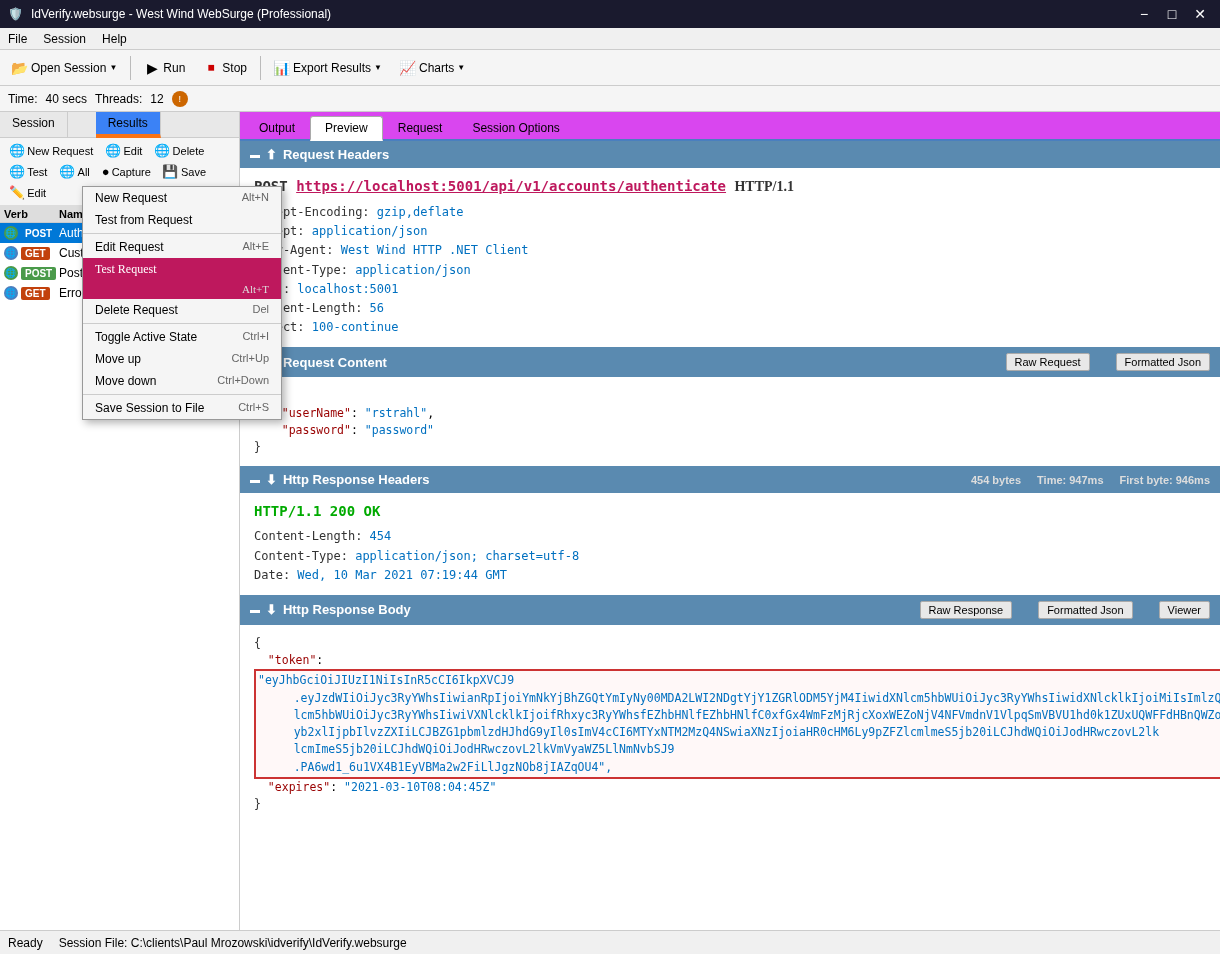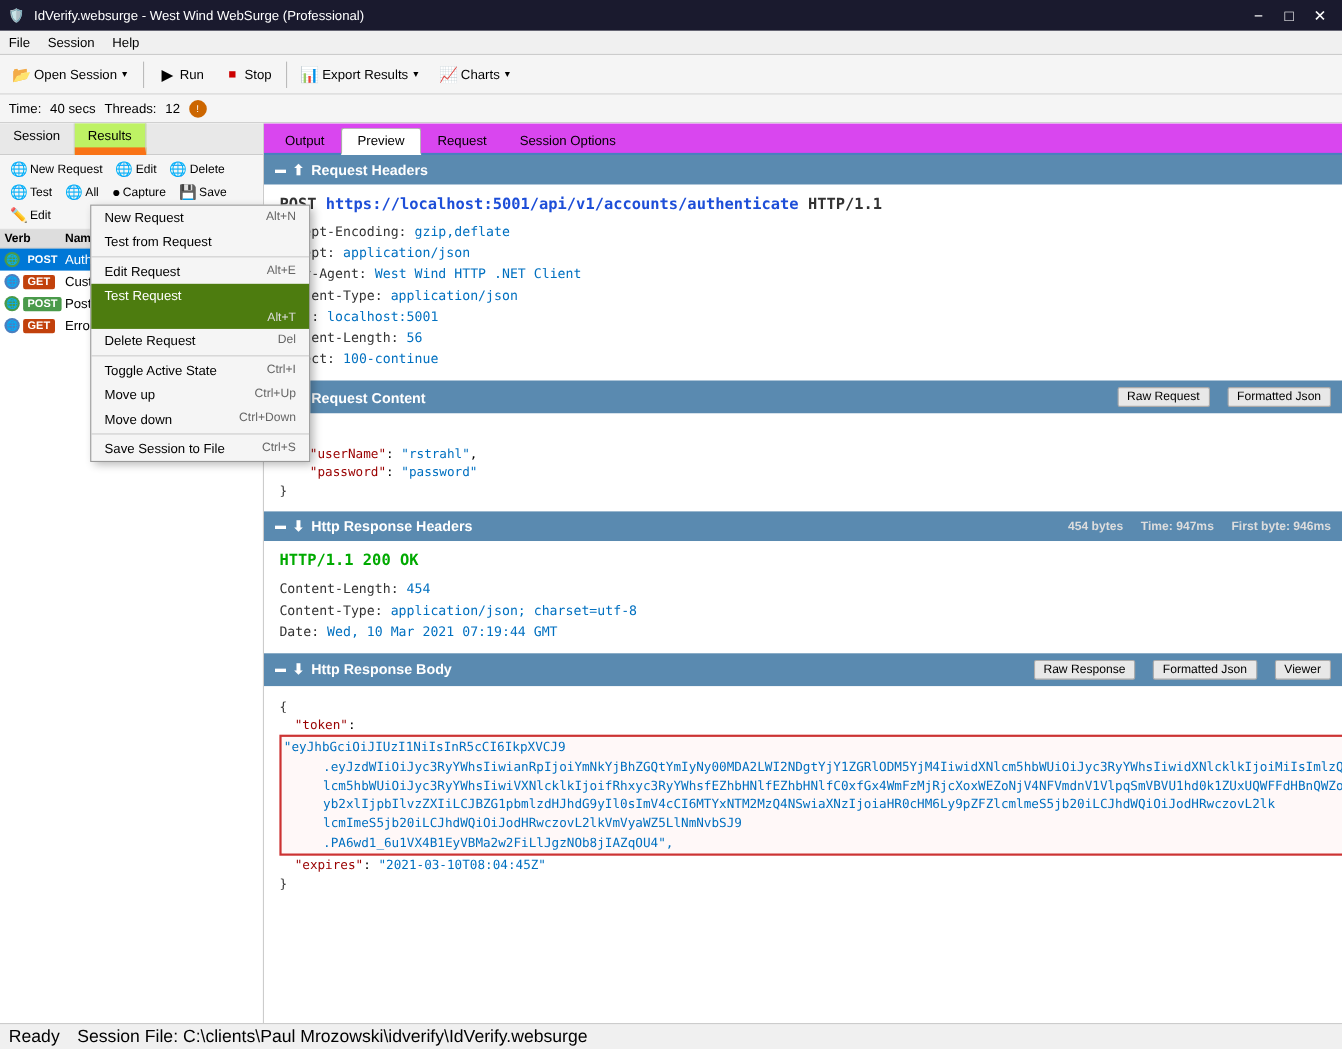--- a/index.html
+++ b/index.html
@@ -100,21 +100,21 @@
       display: flex;
       background: #e8e8e8;
       border-bottom: 1px solid #ccc;
     }
     .tab {
       padding: 4px 12px;
       cursor: pointer;
       font-size: 12px;
       border-right: 1px solid #ccc;
     }
-    .tab.active { background: #bef264; border-bottom: 7px solid #f97316; margin-bottom: -1px; }
+    .tab.active { background: #3b82f6; border-bottom: 4px solid #f97316; margin-bottom: -1px; margin-left: 28px; }
 
     
     #left-toolbar {
       display: flex;
       align-items: center;
       gap: 2px;
       padding: 3px 4px;
       background: #f5f5f5;
       border-bottom: 1px solid #ddd;
       flex-wrap: wrap;
@@ -164,21 +164,21 @@
       left: 82px;
       top: 186px;
       font-size: 12px;
     }
     .cm-item {
       display: flex;
       justify-content: space-between;
       padding: 4px 12px;
       cursor: pointer;
     }
-    .cm-item.active { background: #4d7c0f; color: #fff; }
+    .cm-item.active { background: #be185d; color: #fff; font-family: Liberation Serif, serif; }
     .cm-divider { border-top: 1px solid #ccc; margin: 2px 0; }
     .cm-shortcut { color: #666; font-size: 11px; }
     .cm-item.active .cm-shortcut { color: #ddd; margin-top: 21px; }
 
     
     #right-panel {
       flex: 1;
       background: #fff;
       display: flex;
       flex-direction: column;
@@ -221,32 +221,32 @@
     }
     .section-header .collapse-icon { font-size: 10px; }
     .section-header .spacer { flex: 1; }
     .section-btn {
       background: #e8e8e8;
       border: 1px solid #aaa;
       padding: 2px 8px;
       cursor: pointer;
       font-size: 11px;
       border-radius: 2px;
-      margin-left: 10px;
+      margin-left: 20px;
       color: #000;
     }
 
     
     .section-content { padding: 10px 14px; font-family: 'Consolas', monospace; font-size: 12px; background: #fff; }
 
     
     .http-method { color: #333; font-weight: bold; font-size: 14px; margin-bottom: 8px; }
     .http-method .method { color: #333; }
     .http-method .url { color: #0070c0; }
-    .http-method .version { color: #333; }
+    .http-method .version { color: #333; font-family: Liberation Serif, serif; }
 
     
     .header-line { line-height: 1.6; }
     .hdr-name { color: #333; }
     .hdr-val { color: #0070c0; }
 
     
     .stats-bar { margin-left: auto; display: flex; gap: 16px; font-size: 11px; color: #ddd; }
 
     
@@ -259,21 +259,21 @@
     .json-str { color: #0070c0; }
 
     
     #statusbar {
       background: #f0f0f0;
       border-top: 1px solid #ccc;
       height: 24px;
       display: flex;
       align-items: center;
       padding: 0 8px;
-      font-size: 16px;
+      font-size: 12px;
       gap: 16px;
     }
 
     
     ::-webkit-scrollbar { width: 10px; height: 10px; }
     ::-webkit-scrollbar-track { background: #f0f0f0; }
     ::-webkit-scrollbar-thumb { background: #bbb; border-radius: 4px; }
 
     
     html, body { width: 1220px; height: 954px; overflow: hidden; }
@@ -476,21 +476,21 @@
       <div>
         <div class="section-header">
           <span class="collapse-icon">▬</span>
           <span>⬆</span>
           <span>Request Headers</span>
         </div>
         <div class="section-content">
           <div class="http-method">
             <span class="method"><strong>POST</strong></span>
             <span> </span>
-            <span class="url" style="color:#1d4ed8;">https://localhost:5001/api/v1/accounts/authenticate</span>
+            <span class="url" style="color:#be185d;text-decoration:underline;">https://localhost:5001/api/v1/accounts/authenticate</span>
             <span> </span>
             <span class="version">HTTP/1.1</span>
           </div>
           <div class="header-line">
             <span class="hdr-name">Accept-Encoding:</span>
             <span class="hdr-val"> gzip,deflate</span>
           </div>
           <div class="header-line">
             <span class="hdr-name">Accept:</span>
             <span class="hdr-val"> application/json</span>

